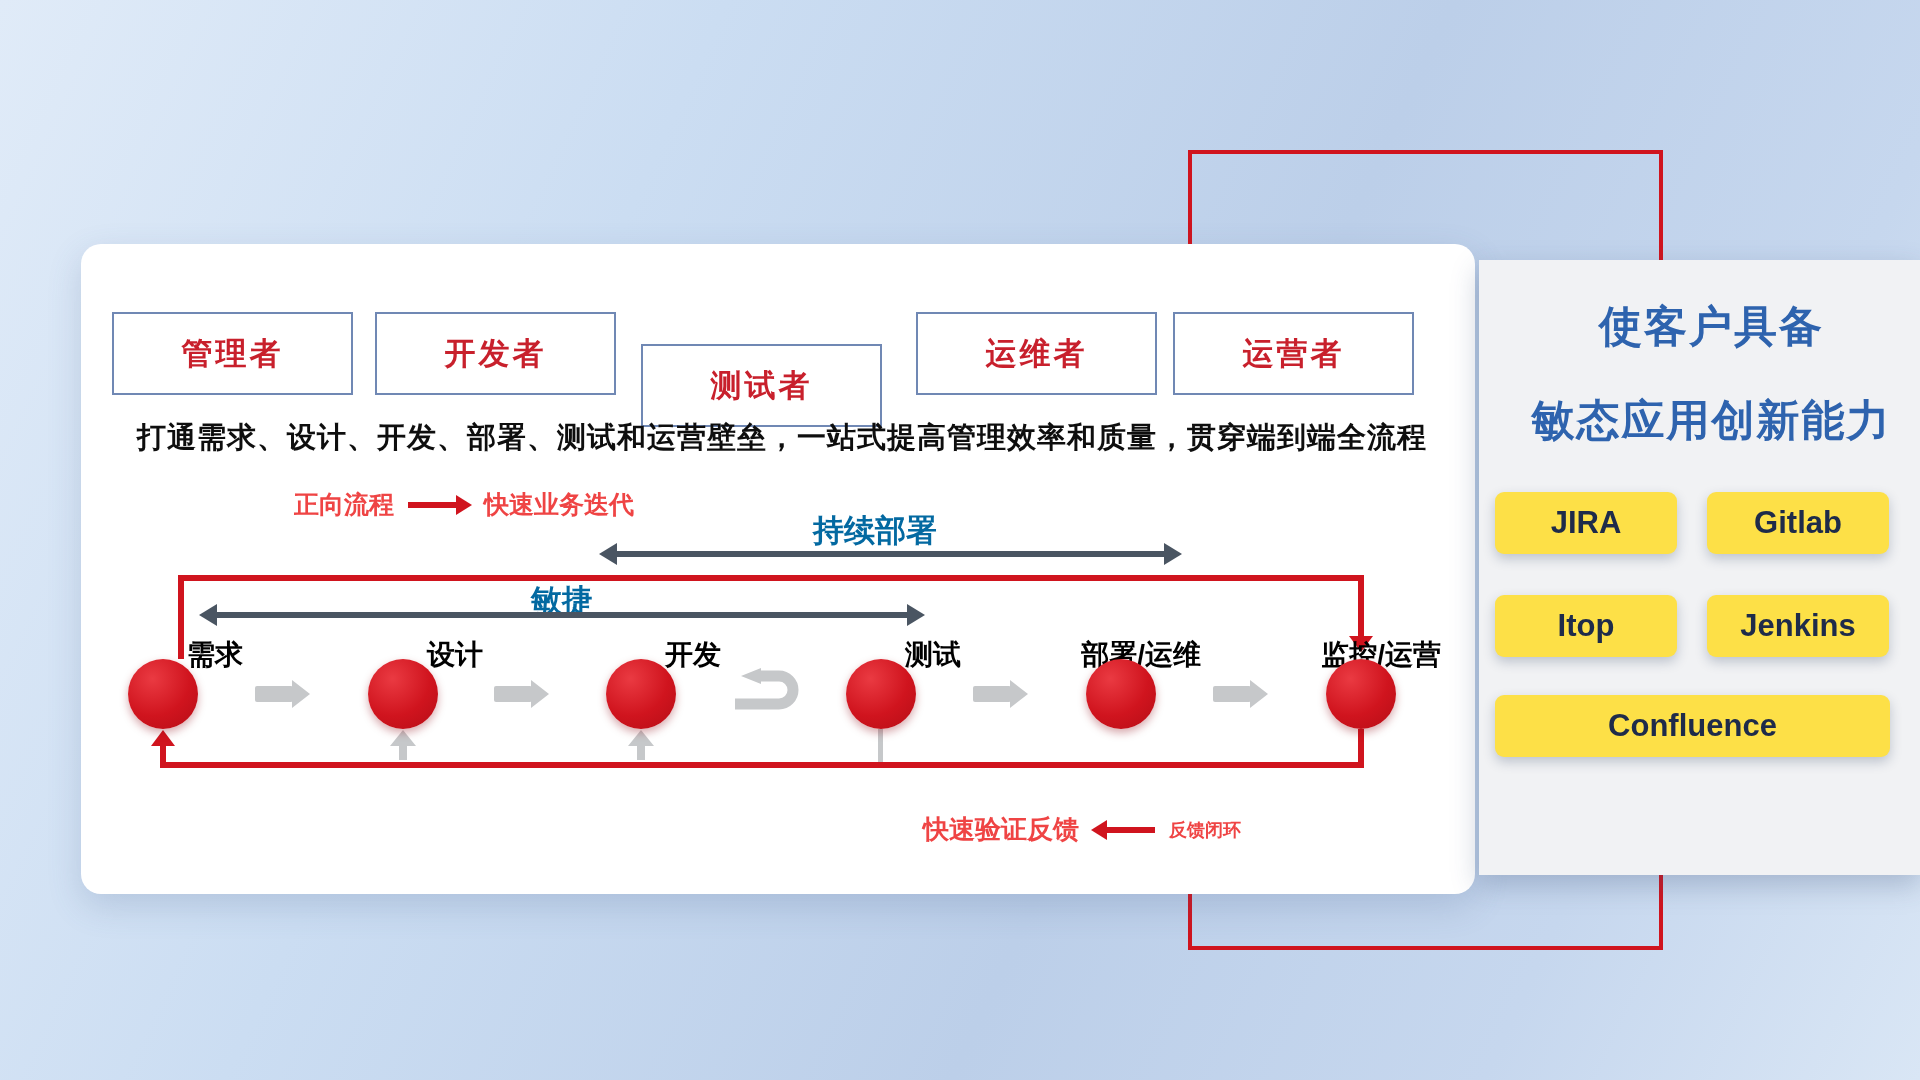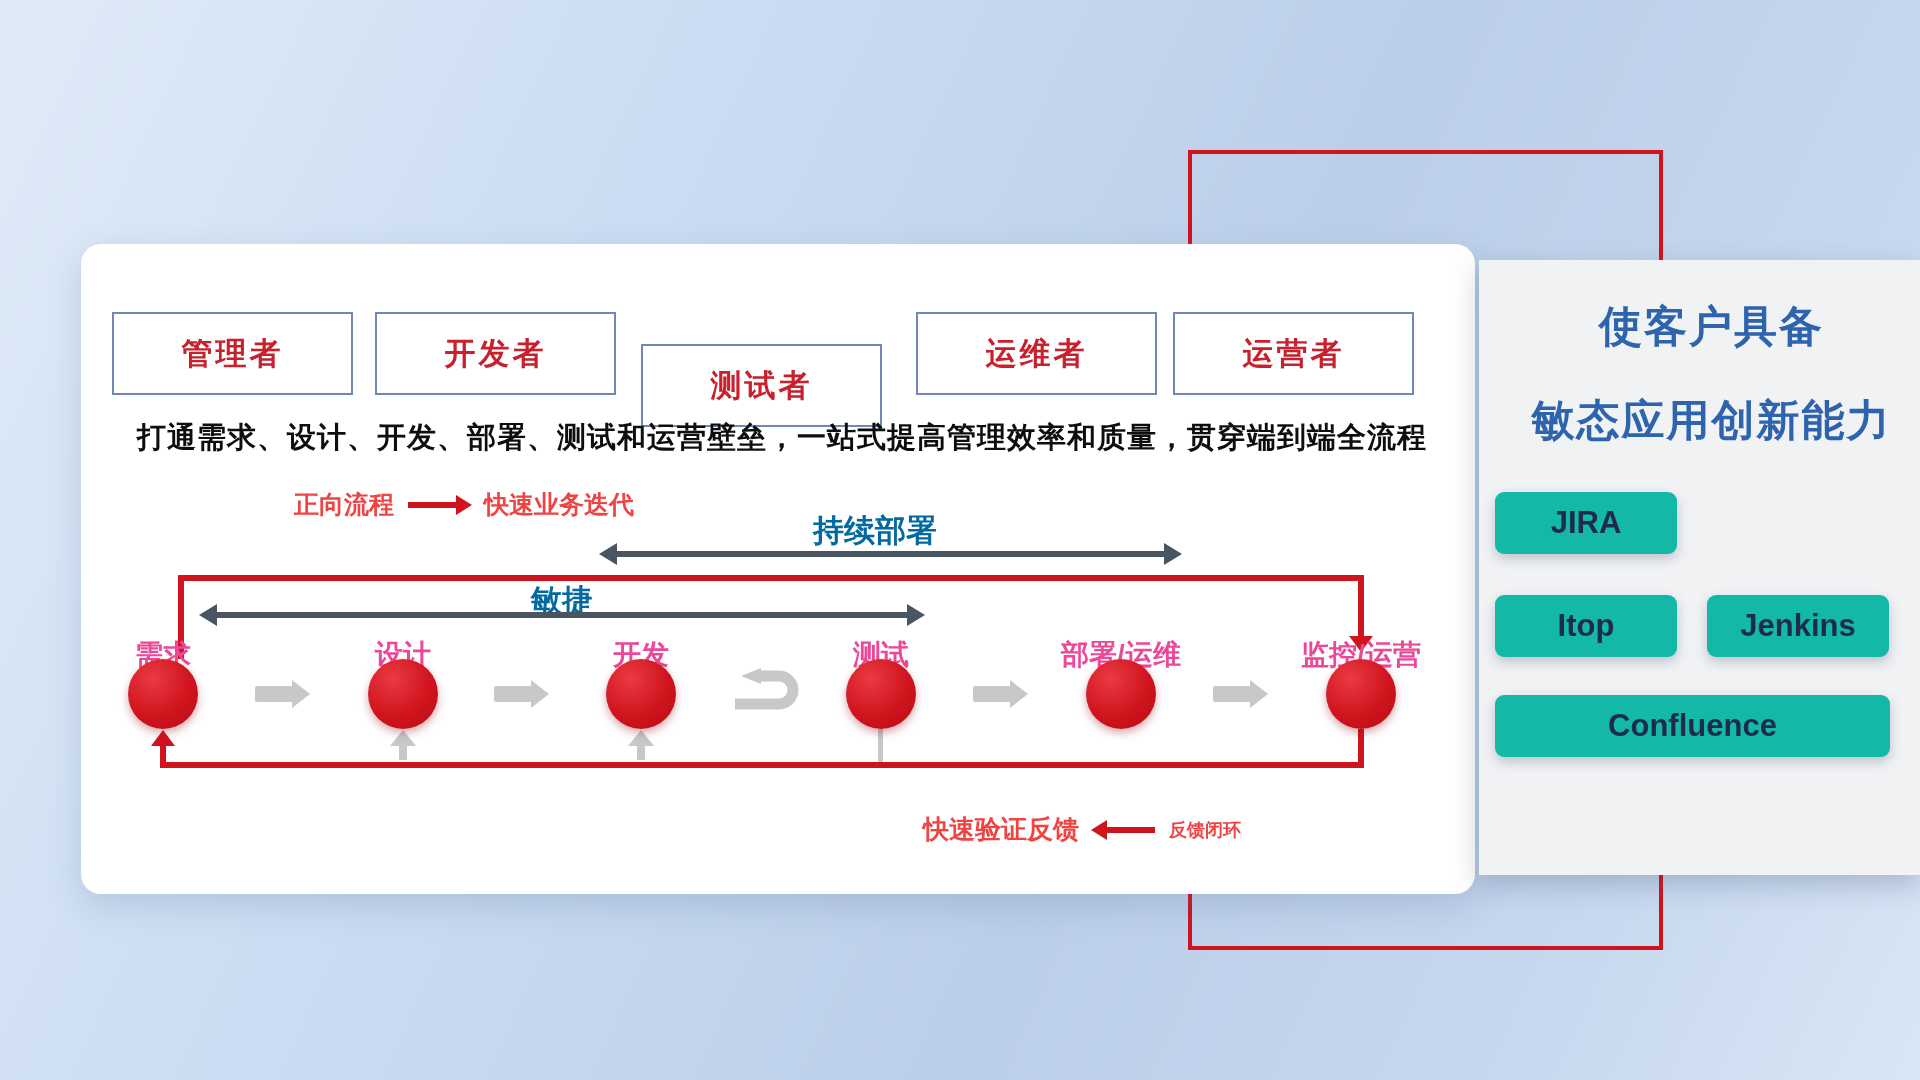--- a/index.html
+++ b/index.html
@@ -53,43 +53,43 @@
 
   .red-line{position:absolute;background:#d0141e;}
   .red-head-down{position:absolute;width:0;height:0;
     border-left:12px solid transparent;border-right:12px solid transparent;border-top:16px solid #d0141e;}
   .red-head-up{position:absolute;width:0;height:0;
     border-left:12px solid transparent;border-right:12px solid transparent;border-bottom:16px solid #d0141e;}
 
   .node-circle{position:absolute;top:415px;width:70px;height:70px;border-radius:50%;
     background:radial-gradient(circle at 35% 28%,#ea3a42 0%,#d0141e 55%,#b50d16 100%);
     box-shadow:0 4px 8px rgba(140,10,20,0.35);}
-  .node-label{position:absolute;top:392px;width:160px;text-align:center;
-    font-size:28px;font-weight:bold;color:#ec4899;}
+  .node-label{position:absolute;top:392px;width:160px;text-align:right;
+    font-size:28px;font-weight:bold;color:#000000;}
 
   .g-arrow{position:absolute;top:442px;width:38px;height:16px;background:#c6c8ca;border-radius:2px;}
   .g-arrow::after{content:"";position:absolute;right:-17px;top:50%;transform:translateY(-50%);
     border-top:14px solid transparent;border-bottom:14px solid transparent;border-left:18px solid #c6c8ca;}
 
   .g-stem{position:absolute;width:8px;background:#c6c8ca;}
   .g-head-up{position:absolute;width:0;height:0;
     border-left:13px solid transparent;border-right:13px solid transparent;border-bottom:16px solid #c6c8ca;}
   .g-vline{position:absolute;width:5px;background:#c6c8ca;}
 
   .uturn{position:absolute;left:640px;top:424px;width:84px;height:48px;}
 
   
   .panel{
     position:absolute;left:1479px;top:260px;width:441px;height:615px;
     background:#f1f2f4;z-index:3;box-shadow:0 10px 26px rgba(55,75,115,0.28);
   }
   .panel-title{position:absolute;width:100%;text-align:center;
     font-size:43px;font-weight:bold;color:#2e63ae;letter-spacing:2px;margin-left:12px;}
   .tool{
-    position:absolute;height:62px;background:#14b8a6;border-radius:9px;
+    position:absolute;height:62px;background:#fde047;border-radius:9px;
     box-shadow:0 5px 12px rgba(40,60,90,0.25);
     display:flex;align-items:center;justify-content:center;
     font-size:31px;font-weight:bold;color:#1e2b4a;
   }
 </style>
 </head>
 <body>
 
 <div class="red-frame"></div>
 
@@ -171,16 +171,17 @@
     <span class="legend-text" style="font-size:18px;">反馈闭环</span>
   </div>
 
 </div>
 
 <div class="panel">
   <div class="panel-title" style="top:38px;">使客户具备</div>
   <div class="panel-title" style="top:132px;">敏态应用创新能力</div>
 
   <div class="tool" style="left:16px;top:232px;width:182px;">JIRA</div>
+  <div class="tool" style="left:228px;top:232px;width:182px;">Gitlab</div>
   <div class="tool" style="left:16px;top:335px;width:182px;">Itop</div>
   <div class="tool" style="left:228px;top:335px;width:182px;">Jenkins</div>
   <div class="tool" style="left:16px;top:435px;width:395px;">Confluence</div>
 </div>
 
 </body></html>

